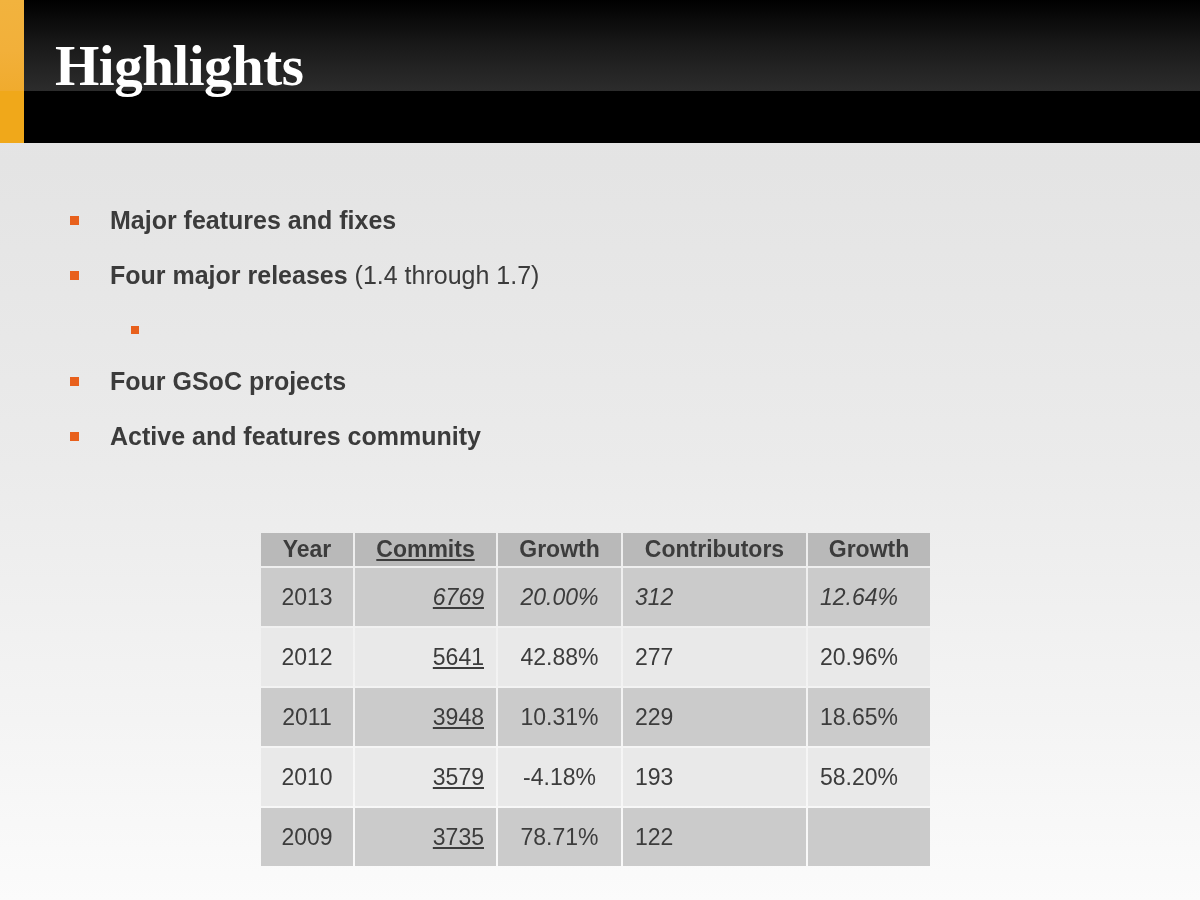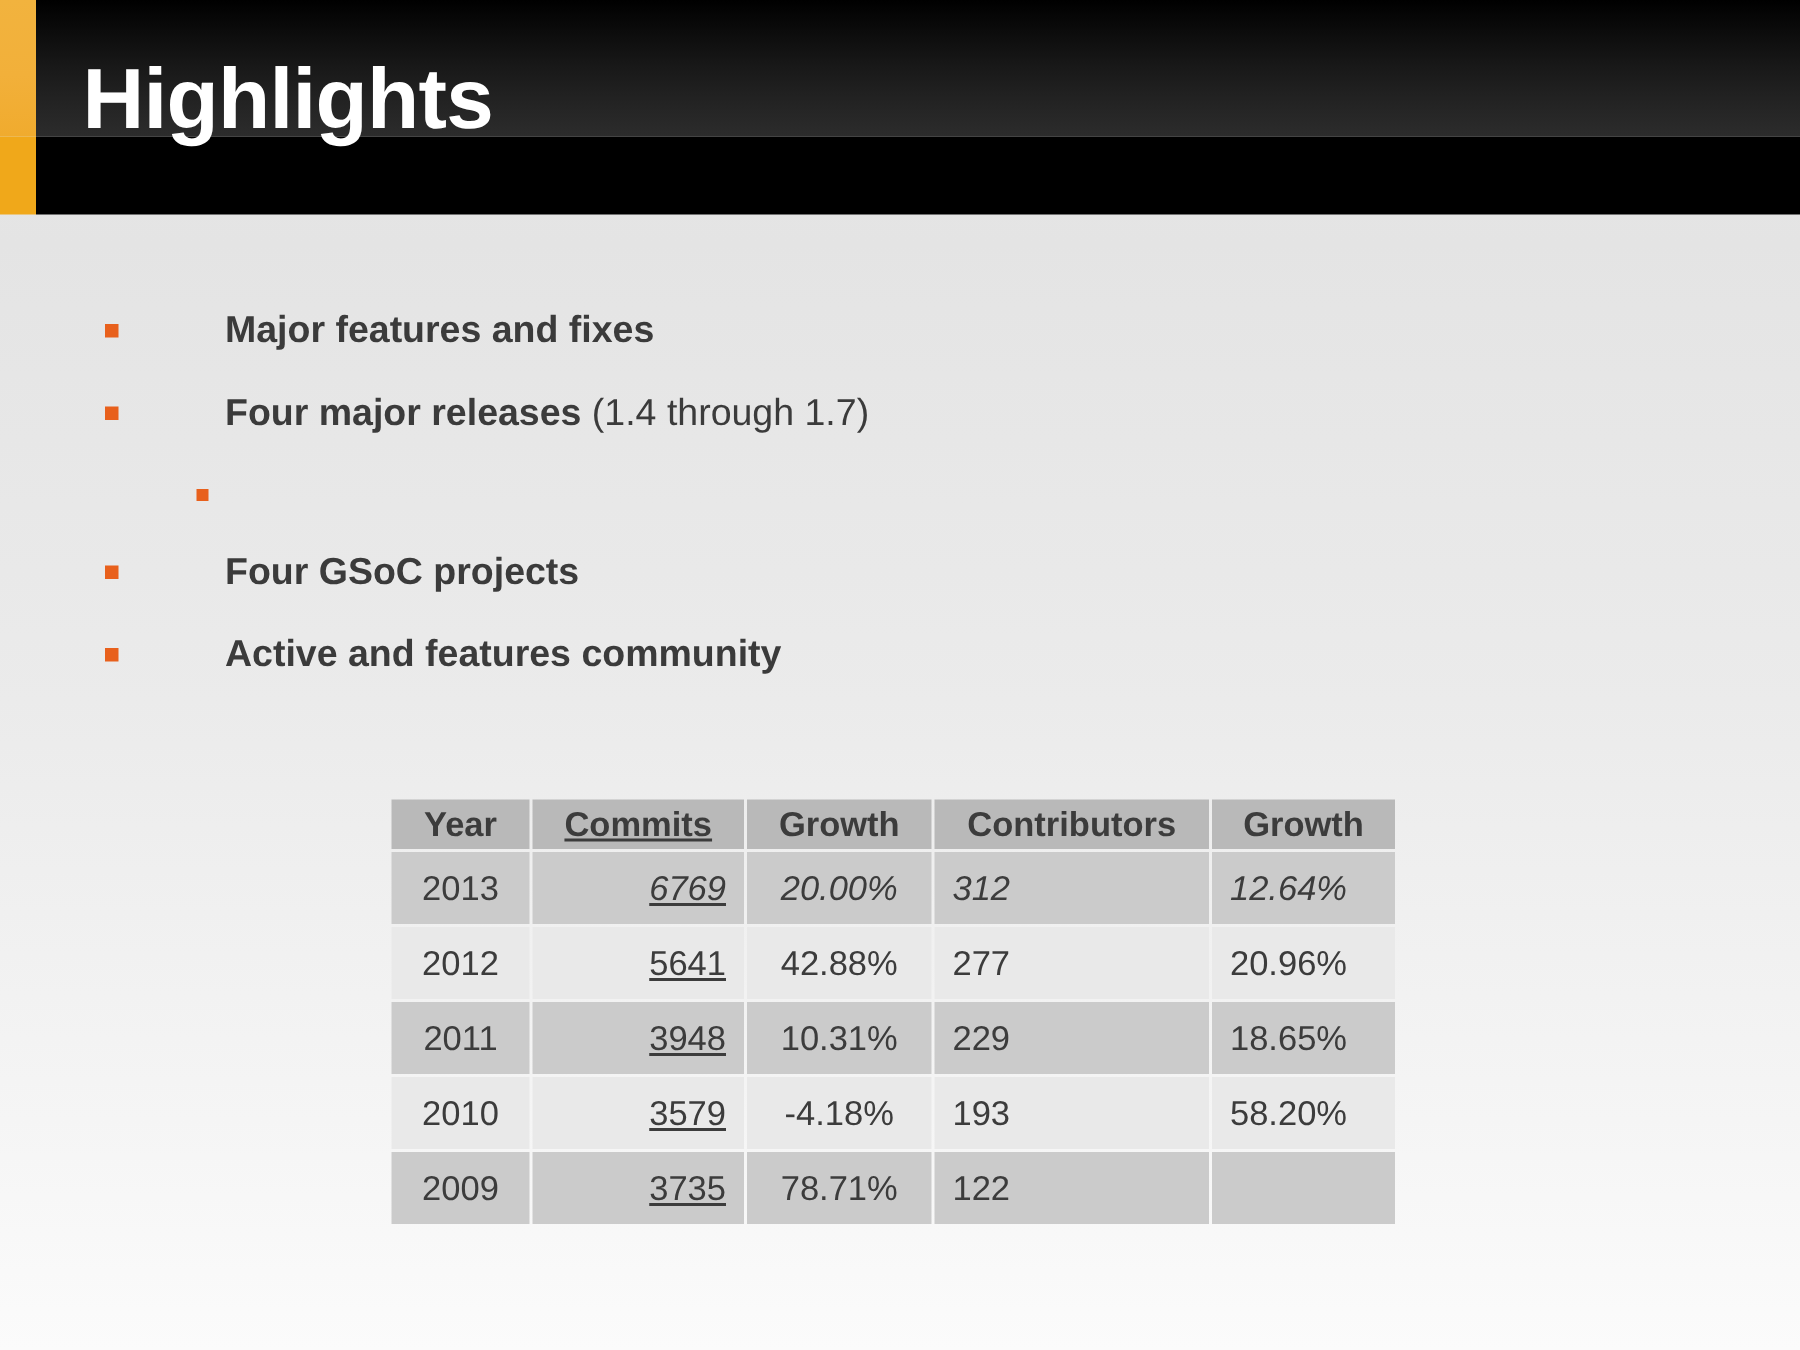--- a/index.html
+++ b/index.html
@@ -23,20 +23,21 @@
     overflow: hidden;
   }
 
   
   .header {
     position: absolute;
     left: 0;
     top: 0;
     width: 1200px;
     height: 143px;
+    font-family: Liberation Serif, serif;
   }
   .header-band-gradient {
     position: absolute;
     left: 24px;
     top: 0;
     right: 0;
     height: 91px;
     background: linear-gradient(to bottom, #000000 0%, #0b0b0b 22%, #181818 48%, #222222 72%, #2c2c2c 100%);
   }
   .header-band-solid {
@@ -117,21 +118,20 @@
     top: 13px;
     width: 8px;
     height: 8px;
   }
   .bullet-text {
     display: block;
     font-size: 25px;
     line-height: 34px;
     color: #3b3b3b;
     white-space: nowrap;
-    margin-left: 40px;
   }
   .level-1 .bullet-text {
     font-weight: bold;
     font-size: 25px;
   }
   .level-2 .bullet-text {
     font-weight: normal;
     font-size: 24px;
     color: #464646;
   }
@@ -148,21 +148,21 @@
   table.stats-table {
     border-collapse: separate;
     border-spacing: 2px 2px;
     margin: -2px;
   }
   table.stats-table th,
   table.stats-table td {
     padding: 0 12px;
     font-size: 23px;
     color: #3c3c3c;
-    height: 48px;
+    height: 58px;
     vertical-align: middle;
     font-weight: normal;
     white-space: nowrap;
   }
   table.stats-table thead th {
     background: #b9b9b9;
     font-weight: bold;
     height: 33px;
     text-align: center;
   }

